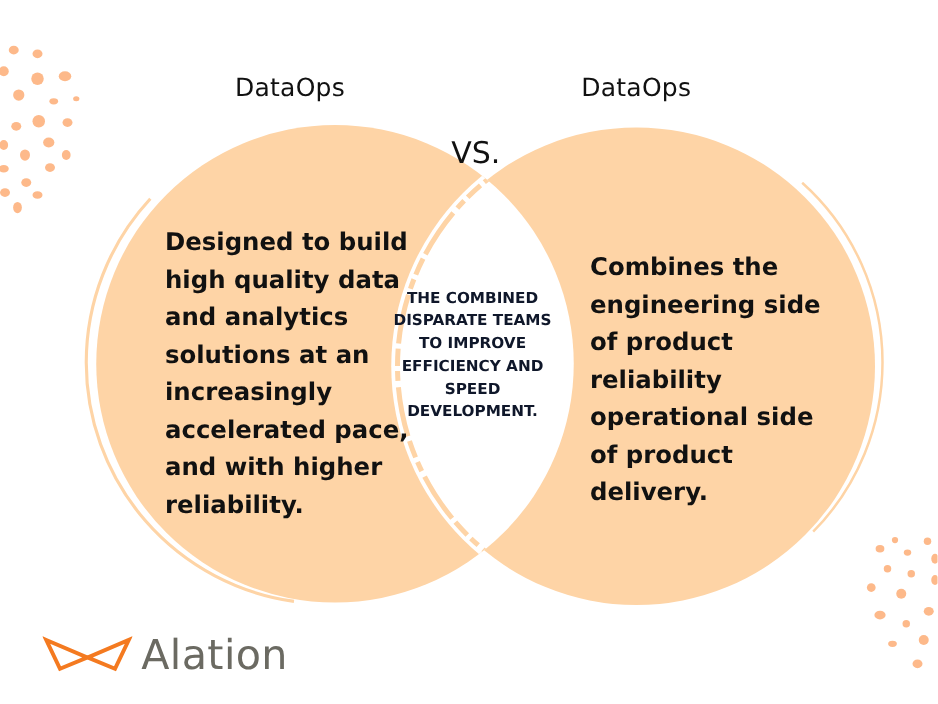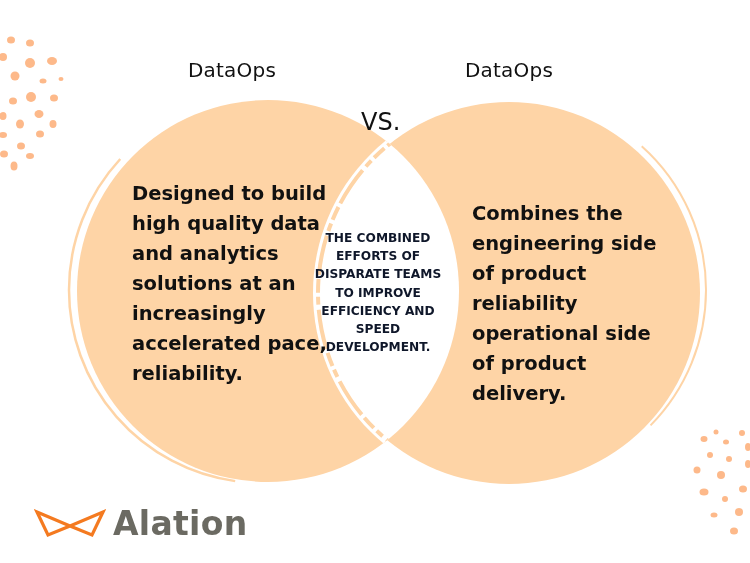--- a/index.html
+++ b/index.html
@@ -24,21 +24,21 @@
     #left-text { left: 132px; top: 159px; margin-top: 20px; }
     #right-text { left: 472px; top: 171px; margin-top: 28px; }
     #center-text {
       position: absolute; left: 313px; top: 229px; width: 130px;
       text-align: center; font-size: 12.2px; font-weight: bold; line-height: 18.2px;
       color: #0f172a; white-space: nowrap;
     }
     #logo { position: absolute; left: 34px; top: 503px; height: 40px; display: flex; align-items: center; }
     #logo-text {
       font-family: "DejaVu Sans", sans-serif; font-size: 33px; color: #6b6a62;
-      margin-left: 7px; letter-spacing: 0.3px; font-weight: bold;
+      margin-left: 7px; letter-spacing: 0.3px; font-weight: normal;
     }
   </style>
 </head>
 <body>
 
 <svg class="layer" width="750" height="563" viewBox="0 0 750 563" xmlns="http://www.w3.org/2000/svg">
   <defs>
     <clipPath id="clipLeft">
         <circle cx="268" cy="291" r="191"></circle>
       </clipPath>
@@ -114,36 +114,36 @@
 <div id="title-right" class="title">DataOps</div>
 <div id="vs">VS.</div>
 
 <div id="left-text" class="body-text">
   <div>Designed to build</div>
   <div>high quality data</div>
   <div>and analytics</div>
   <div>solutions at an</div>
   <div>increasingly</div>
   <div>accelerated pace,</div>
+  <div>and with higher</div>
   <div>reliability.</div>
 </div>
 
 <div id="right-text" class="body-text">
   <div>Combines the</div>
   <div>engineering side</div>
   <div>of product</div>
   <div>reliability</div>
   <div>operational side</div>
   <div>of product</div>
   <div>delivery.</div>
 </div>
 
 <div id="center-text">
   <div>THE COMBINED</div>
-  <div>EFFORTS OF</div>
   <div>DISPARATE TEAMS</div>
   <div>TO IMPROVE</div>
   <div>EFFICIENCY AND</div>
   <div>SPEED</div>
   <div>DEVELOPMENT.</div>
 </div>
 
 <div id="logo">
   <svg width="72" height="30" viewBox="0 0 72 30" xmlns="http://www.w3.org/2000/svg">
     <path d="M3 4 L36 18 L69 4 L58 27 L36 18 L14 27 Z" fill="none" stroke="#F47A20" stroke-width="3.2" stroke-linejoin="miter"></path>

